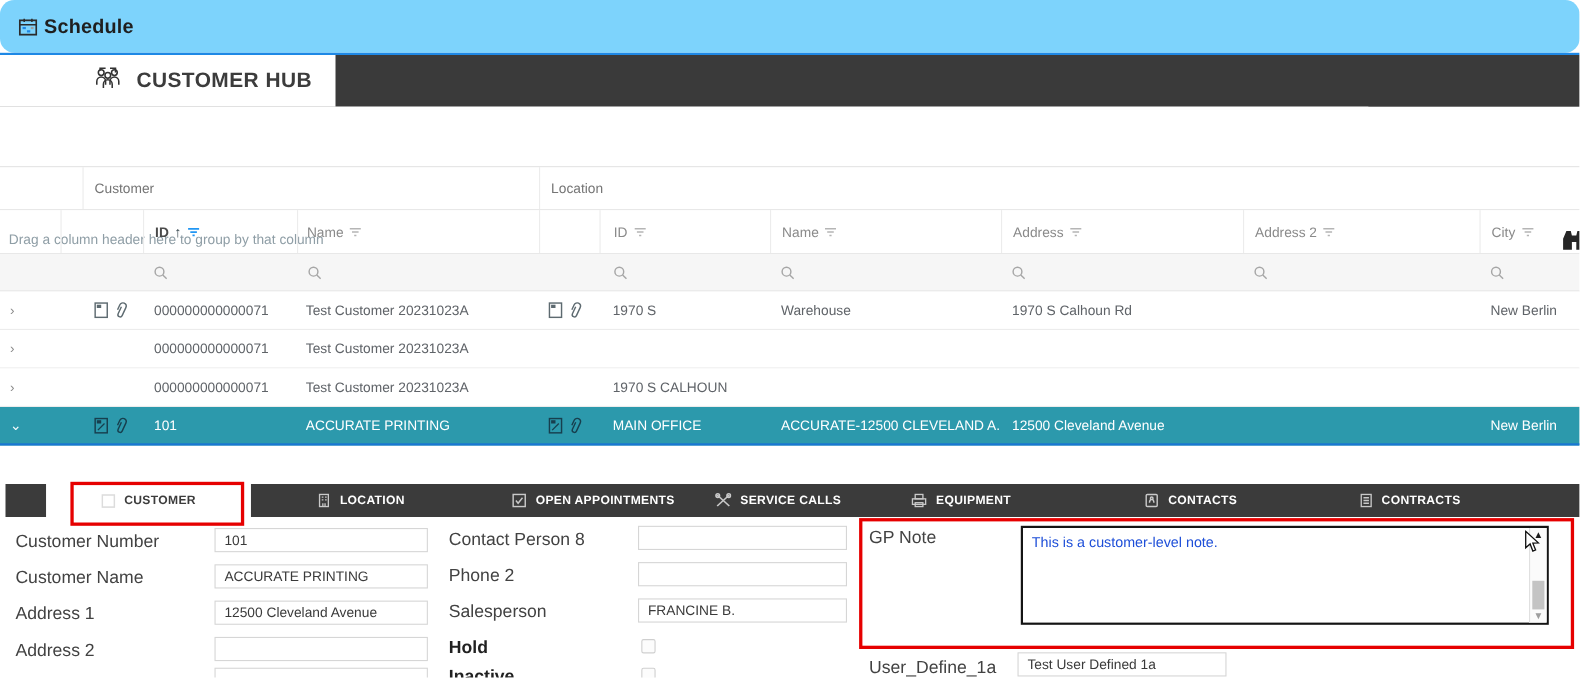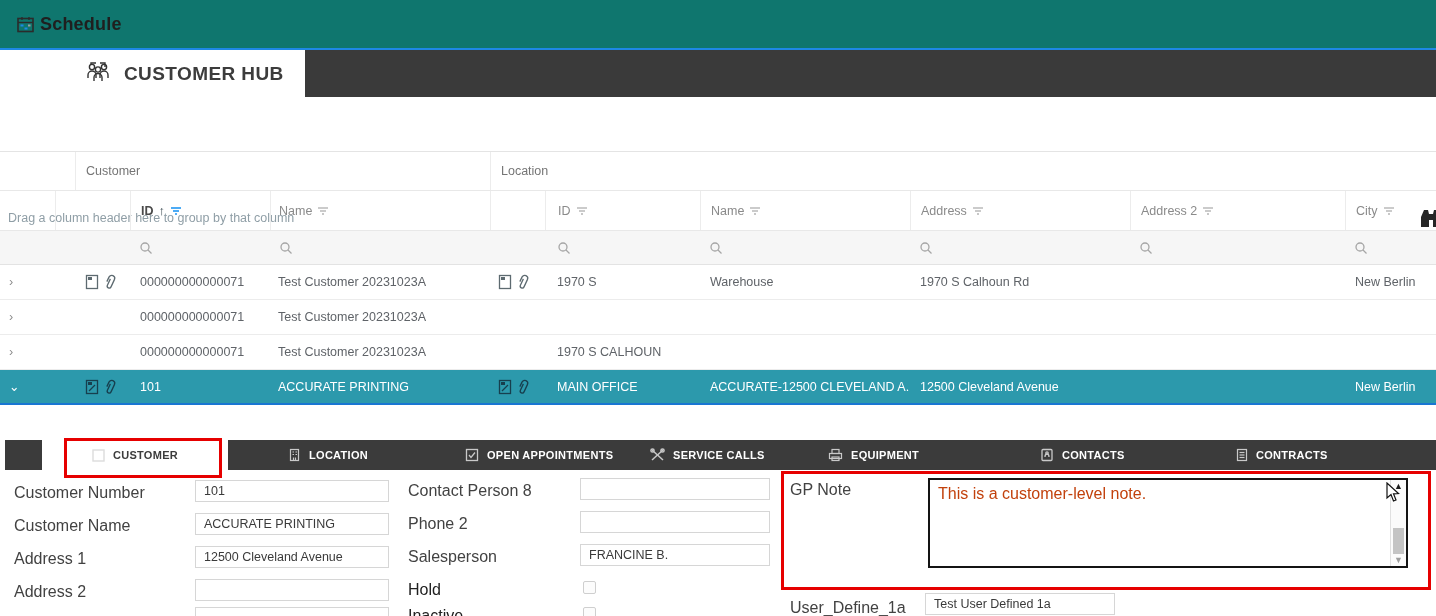--- a/index.html
+++ b/index.html
@@ -2,21 +2,21 @@
 <html><head>
 <meta charset="utf-8">
 <style>
   * { box-sizing: border-box; margin: 0; padding: 0; }
   html,body { width:1436px; height:616px; overflow:hidden; background:#fff;
     font-family:"Liberation Sans", sans-serif; }
   .abs { position:absolute; }
   #stage { position:relative; width:1436px; height:616px; background:#fff; }
 
   
-  #app-header { left:0; top:0; width:1436px; height:48px; background:#0f766e; }
+  #app-header { left:0; top:0; width:1436px; height:48px; background:#7dd3fc;border-radius:13px; }
   #app-title { left:40px; top:14px; font-size:18px; font-weight:700; color:#1f1f1f; letter-spacing:.2px; }
   #cal-icon { left:17px; top:16px; }
 
   #blue-line { left:0; top:48px; width:1436px; height:2px; background:#1e88e5; }
 
   
   #hub-bar { left:0; top:50px; width:1436px; height:47px; background:#3a3a3a; }
   #hub-tab { left:0; top:50px; width:305px; height:47px; background:#fff; display:flex; align-items:center; }
   #hub-tab .ppl { margin-left:84px; }
   #hub-tab-label { margin-left:12px; font-size:19px; font-weight:700; color:#3c3c3c; letter-spacing:.4px; }
@@ -49,27 +49,27 @@
   .mag { padding-left:9px; }
   #dtab-darkblock { left:5px; top:440px; width:37px; height:30px; background:#3b3b3b; }
   #dtab-strip { left:228px; top:440px; width:1208px; height:30px; background:#3b3b3b; }
   .dtab { position:absolute; top:440px; height:30px; display:flex; align-items:center; gap:8px;
           color:#fff; font-size:11px; font-weight:700; letter-spacing:.3px; }
   .dtab .ic { color:#c9c9c9; display:flex; }
   #tab-customer { left:42px; width:186px; background:#fff; color:#3c3c3c; justify-content:center; top:440px; }
 
   
   .flabel { position:absolute; font-size:16px; color:#424242; }
-  .flabel.b { font-weight:400; color:#212121; }
+  .flabel.b { font-weight:700; color:#212121; }
   .finput { position:absolute; height:22px; border:1px solid #d6d6d6; background:#fff; font-size:12.5px;
             color:#3a3a3a; padding:0 8px; font-family:"Liberation Sans", sans-serif; outline:none; }
   .chk { position:absolute; width:13px; height:13px; border:1px solid #cfcfcf; background:#fcfcfc; border-radius:2px; }
 
   #gp-note-box { left:928px; top:478px; width:480px; height:90px; border:2px solid #141414; background:#fff; }
-  #gp-note-text { left:8px; top:5px; font-size:16px; color:#c2410c; position:absolute; }
+  #gp-note-text { left:8px; top:5px; font-size:13px; color:#1d4ed8; position:absolute; }
   #gp-scroll { position:absolute; right:0; top:0; width:16px; height:100%; border-left:1px solid #e0e0e0; background:#fbfbfb; }
   #gp-scroll .up { position:absolute; top:1px; left:0; width:15px; text-align:center; font-size:9px; color:#1a1a1a; }
   #gp-scroll .dn { position:absolute; bottom:1px; left:0; width:15px; text-align:center; font-size:9px; color:#9e9e9e; }
   #gp-thumb { position:absolute; left:2px; top:48px; width:11px; height:26px; background:#c4c4c4; }
 
   
   .redbox { position:absolute; border:3px solid #e60000; z-index:40; pointer-events:none; }
   #redbox-tab { left:64px; top:438px; width:158px; height:40px; }
   #redbox-note { left:781px; top:471px; width:650px; height:119px; }
   #cursor { left:1386px; top:482px; z-index:50; }

